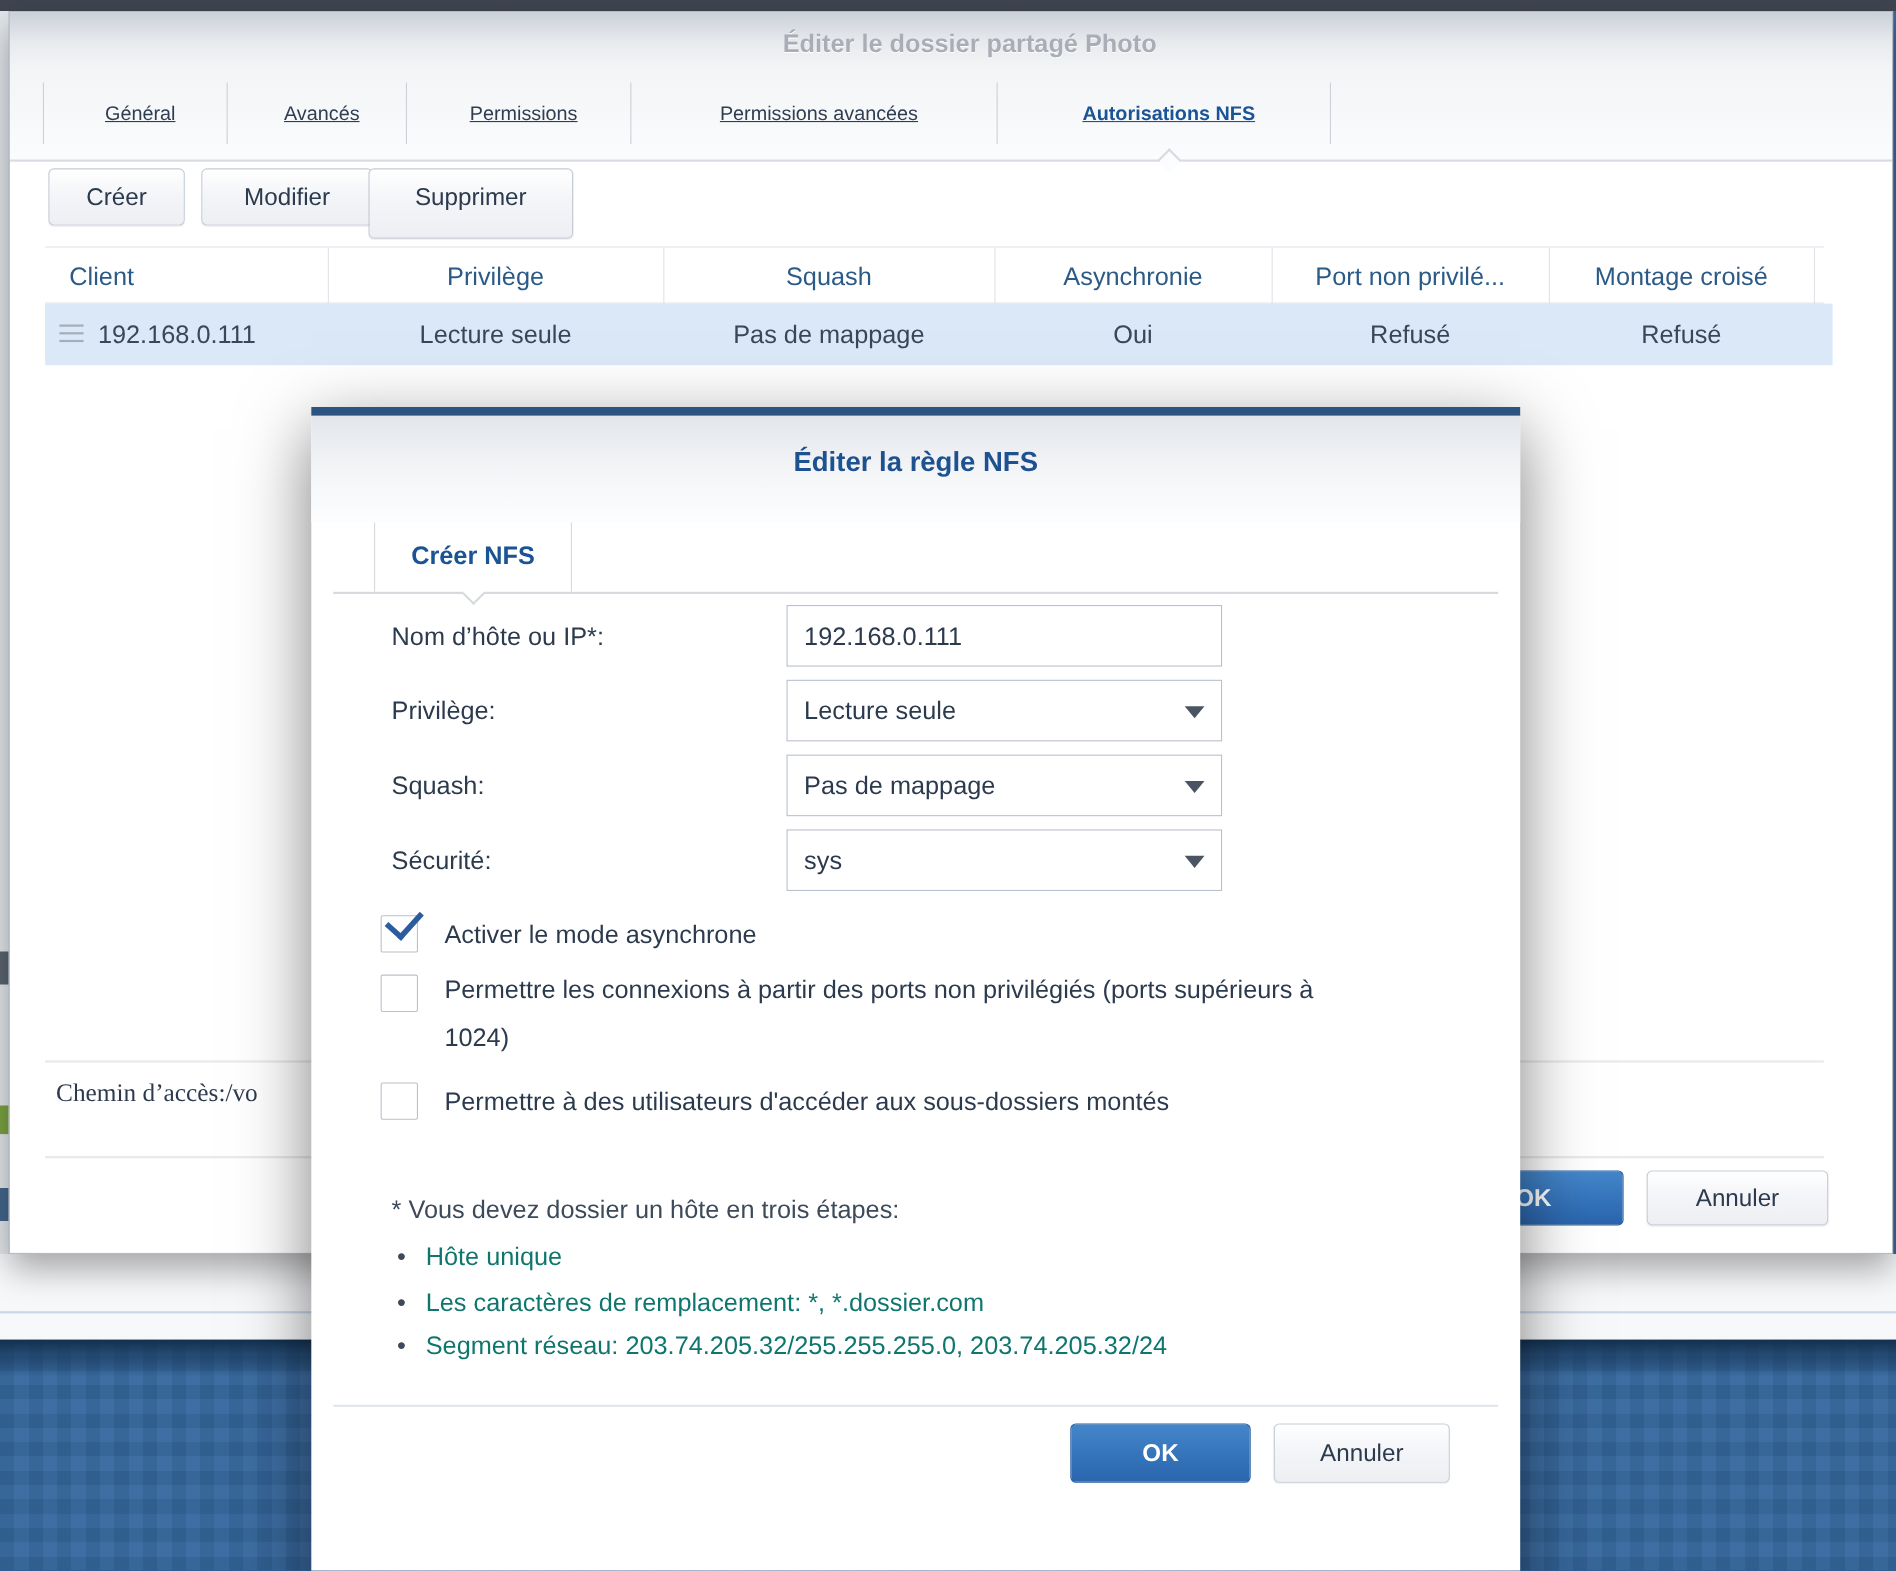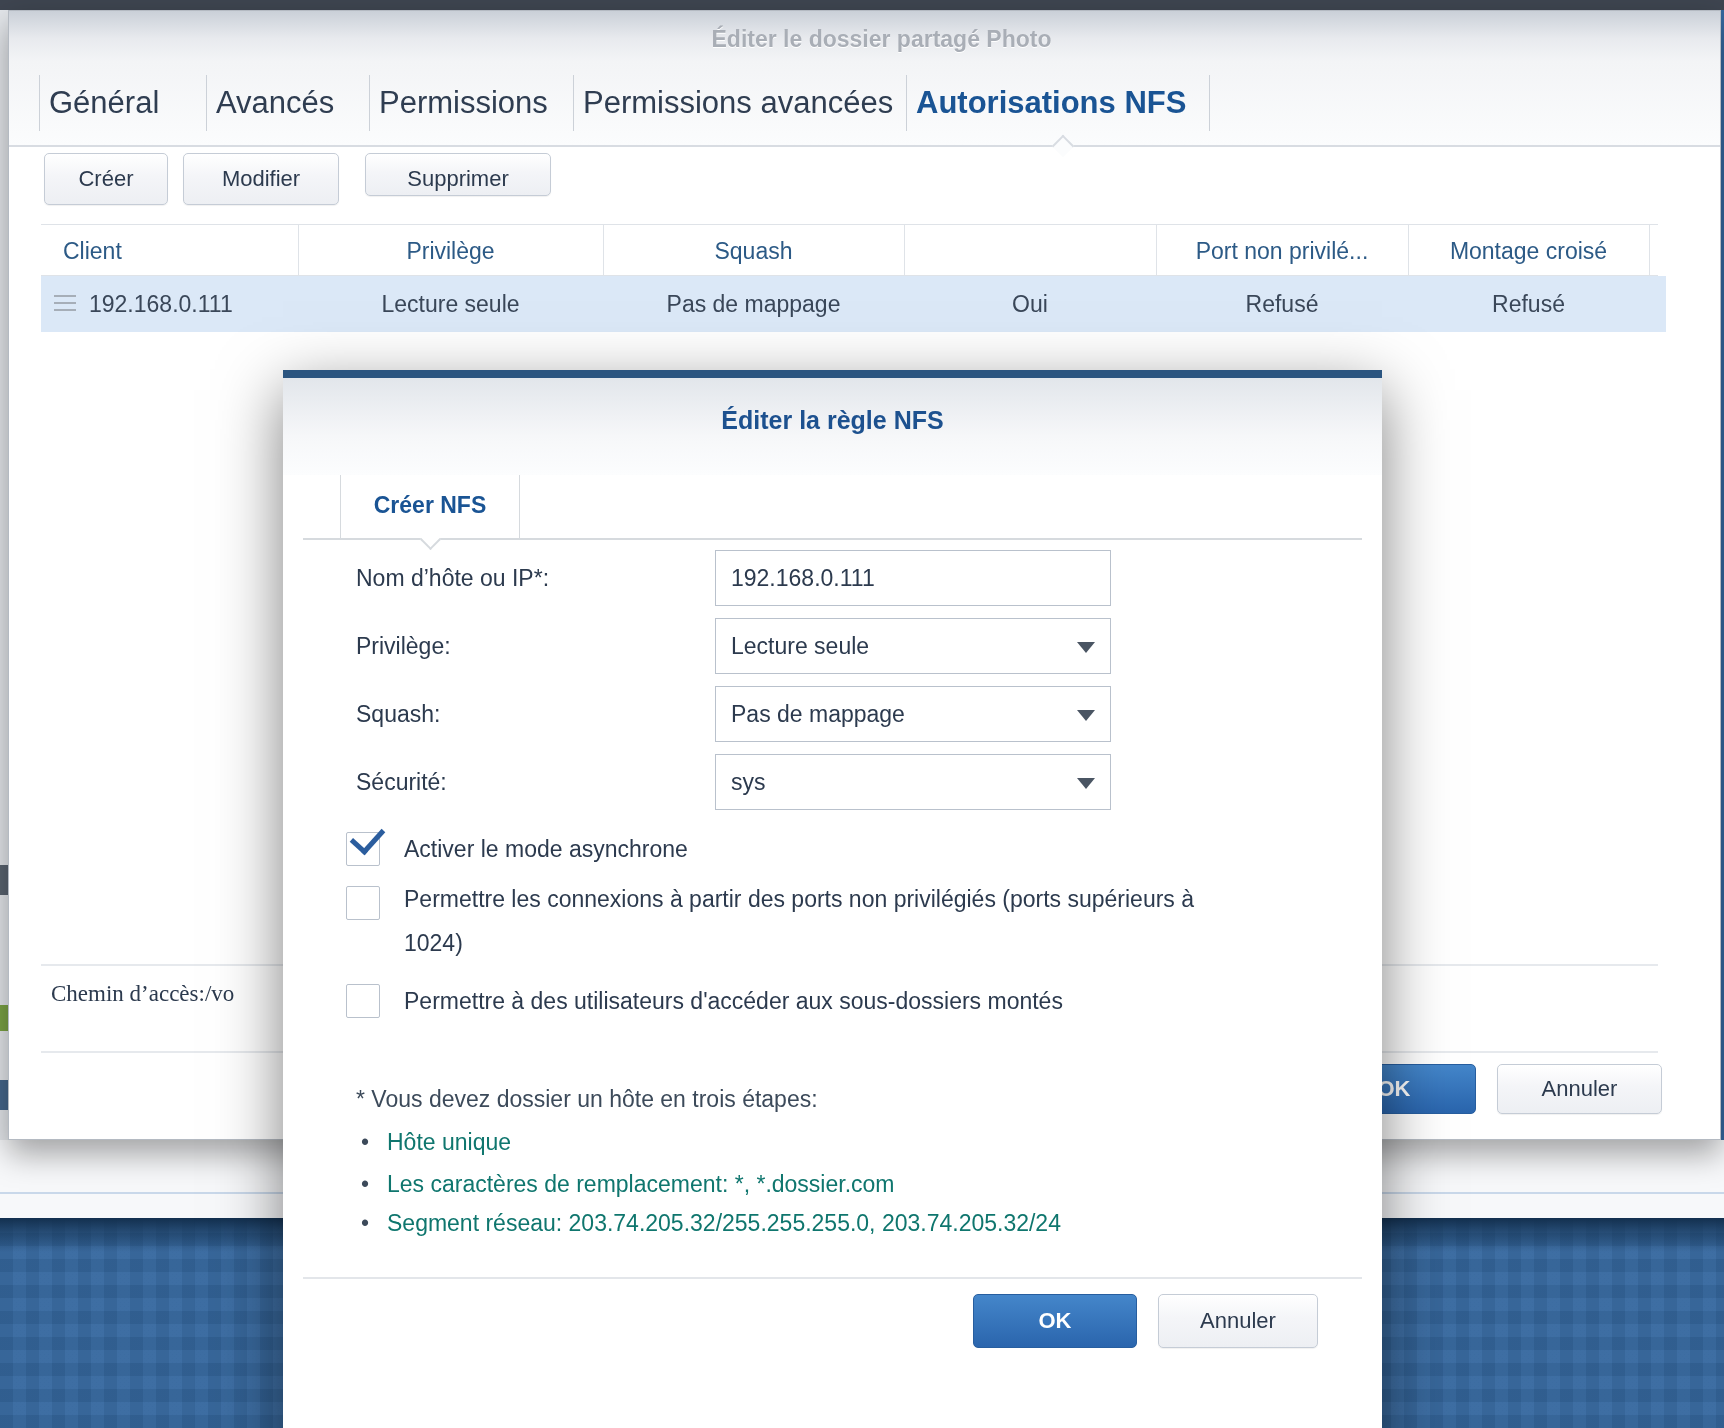--- a/index.html
+++ b/index.html
@@ -20,22 +20,22 @@
 
   
   .win{position:absolute;left:8px;top:10px;width:1713px;height:1130px;background:#fff;
        border:1px solid #b4bac2;box-sizing:border-box;box-shadow:0 14px 30px rgba(0,0,0,0.35);}
   .win-header{position:absolute;left:0;top:0;width:100%;height:50px;
        background:linear-gradient(180deg,#cad0d8 0%,#e8eaee 55%,#f3f4f6 100%);}
   .win-title{position:absolute;left:0;top:0;width:100%;height:50px;line-height:56px;text-align:center;
        font-size:23px;font-weight:bold;color:#a9aeb6;text-shadow:0 1px 0 #fff;padding-left:17px;}
   .tabstrip{position:absolute;left:0;top:50px;width:100%;height:86px;
        background:linear-gradient(180deg,#f3f4f6,#fbfcfd);border-bottom:2px solid #d8dce2;box-sizing:border-box;}
-  .tab{position:absolute;top:0;height:84px;line-height:84px;font-size:31px;color:#2f3d51;
-       text-align:left;cursor:pointer;}
+  .tab{position:absolute;top:0;height:84px;line-height:84px;font-size:18px;color:#2f3d51;
+       text-align:center;cursor:pointer;text-decoration:underline;}
   .tab.active{color:#1a5494;font-weight:bold;}
   .tabsep{position:absolute;top:14px;width:1px;height:56px;background:#ccd1d8;}
   .notch{position:absolute;width:14px;height:14px;background:#fbfcfd;border-left:2px solid #d8dce2;
        border-top:2px solid #d8dce2;transform:rotate(45deg);}
   .notch-out{bottom:-9px;}
 
   .btn{position:absolute;box-sizing:border-box;border:1px solid #c5ccd6;border-radius:5px;
        background:linear-gradient(180deg,#ffffff,#f4f5f8 45%,#edeff3);
        font-size:22px;color:#2c3a4e;text-align:center;cursor:pointer;
        box-shadow:0 1px 1px rgba(0,0,0,0.06);}
@@ -122,29 +122,30 @@
       <div class="tabsep" style="left:564px"></div>
       <div class="tab" style="left:574px;width:323px">Permissions avancées</div>
       <div class="tabsep" style="left:897px"></div>
       <div class="tab active" style="left:907px;width:293px">Autorisations NFS</div>
       <div class="tabsep" style="left:1200px"></div>
       <div class="notch notch-out" style="left:1046px"></div>
     </div>
 
     <div class="btn" style="left:35px;top:142px;width:124px;height:52px;line-height:50px">Créer</div>
     <div class="btn" style="left:174px;top:142px;width:156px;height:52px;line-height:50px">Modifier</div>
-    <div class="btn" style="left:356px;top:142px;width:186px;height:43px;line-height:50px">Supprimer</div>
+    <div class="btn" style="left:326px;top:142px;width:186px;height:64px;line-height:50px">Supprimer</div>
 
     <div class="thead">
       <div class="th" style="left:22px;width:240px;text-align:left">Client</div>
       <div class="colsep" style="left:257px"></div>
       <div class="th" style="left:257px;width:305px">Privilège</div>
       <div class="colsep" style="left:562px"></div>
       <div class="th" style="left:562px;width:301px">Squash</div>
       <div class="colsep" style="left:863px"></div>
+      <div class="th" style="left:863px;width:252px">Asynchronie</div>
       <div class="colsep" style="left:1115px"></div>
       <div class="th" style="left:1115px;width:252px">Port non privilé...</div>
       <div class="colsep" style="left:1367px"></div>
       <div class="th" style="left:1367px;width:241px">Montage croisé</div>
       <div class="colsep" style="left:1608px"></div>
     </div>
 
     <div class="trow">
       <div class="grip">
           <span></span>

